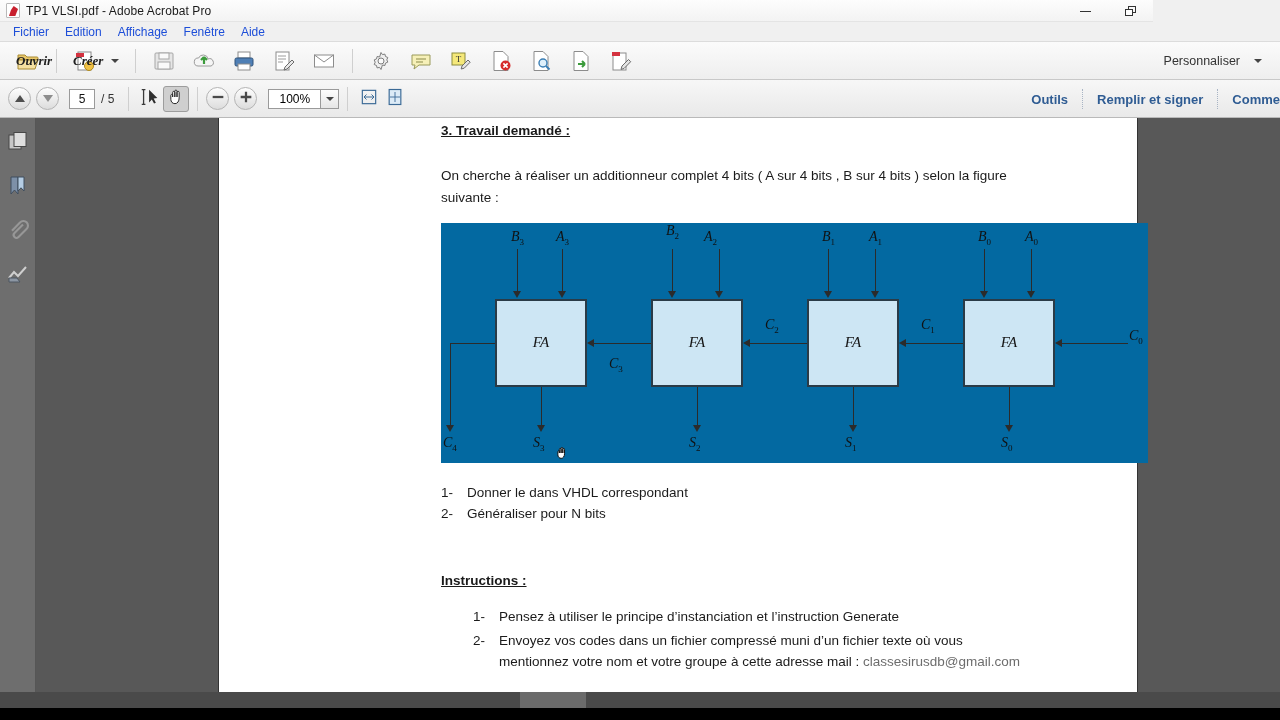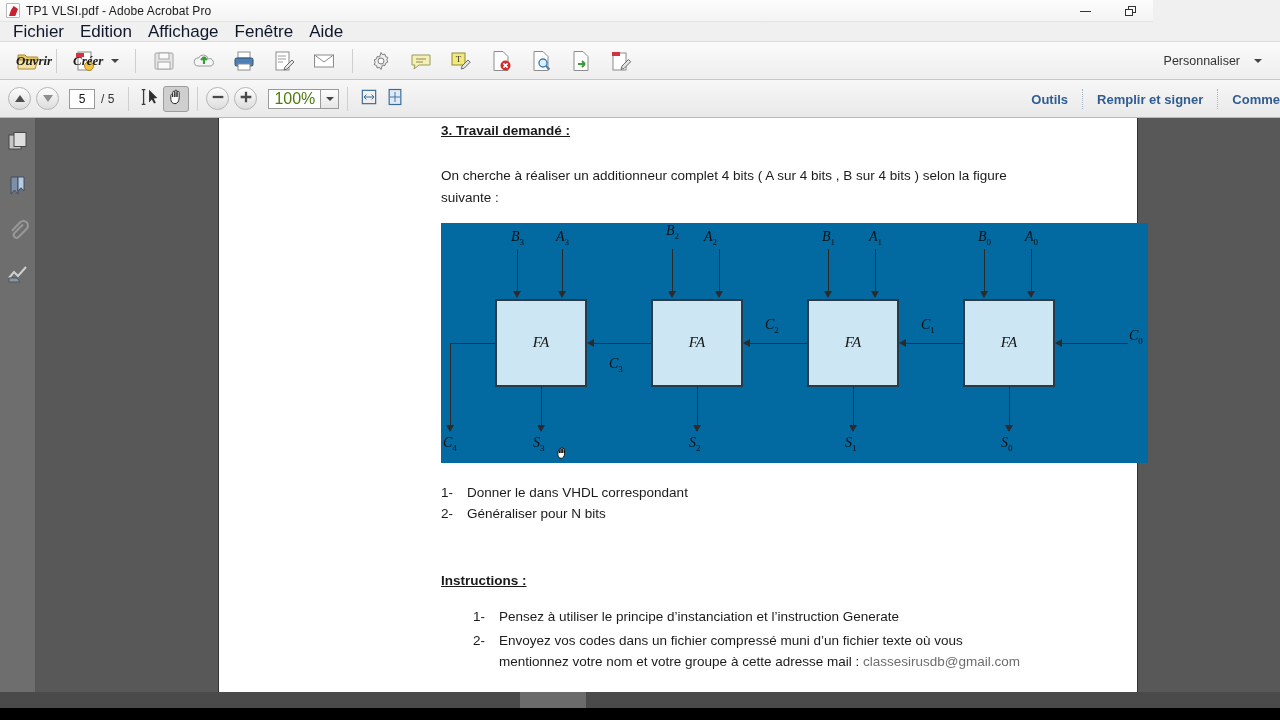--- a/index.html
+++ b/index.html
@@ -37,21 +37,21 @@
   .restore i{ position:absolute; border:1px solid #333; display:block;}
   .restore i.b{ left:0; bottom:0; width:8px; height:7px; background:#fff;}
   .restore i.a{ left:3px; top:0; width:8px; height:7px;}
 
   
   .menubar{
     position:absolute; left:0; top:22px; width:1280px; height:20px;
     background:#f0f0f0; display:flex; align-items:center; padding-left:5px;
     border-bottom:1px solid #dcdcdc;
   }
-  .menubar .mi{ font-size:17px; color:#0f172a; padding:2px 8px; cursor:default; }
+  .menubar .mi{ font-size:12px; color:#1d4ed8; padding:2px 8px; cursor:default; }
 
   
   .toolbar{
     position:absolute; left:0; top:42px; width:1280px; height:38px;
     background:linear-gradient(#fbfbfb,#eeeeee);
     border-bottom:1px solid #c8c8c8;
     display:flex; align-items:center; padding-left:8px; gap:0;
   }
   .tbtn{ display:flex; align-items:center; gap:7px; height:30px; padding:0 8px; border-radius:3px;}
   .tbtn .lbl{ font-size:13px; font-weight:bold; color:#202020; }
@@ -80,21 +80,21 @@
   .pagebox{
     width:26px;height:20px;background:#fff;border:1px solid #9a9a9a;
     display:flex;align-items:center;justify-content:center;font-size:12px;color:#111;
     margin-left:5px;
   }
   .pagetot{ font-size:12px;color:#333; margin:0 6px; }
   .toolbtn{ width:26px;height:26px;display:flex;align-items:center;justify-content:center;border-radius:3px;}
   .toolbtn.active{ background:#cfcfcf; border:1px solid #9d9d9d; }
   .zoombox{
     width:52px;height:20px;background:#fff;border:1px solid #9a9a9a;border-right:none;
-    display:flex;align-items:center;justify-content:center;font-size:16px;color:#4d7c0f;
+    display:flex;align-items:center;justify-content:center;font-size:12px;color:#000000;
   }
   .zoomdd{
     width:19px;height:20px;background:linear-gradient(#fdfdfd,#e6e6e6);border:1px solid #9a9a9a;
     display:flex;align-items:center;justify-content:center;
   }
   .navright{ position:absolute; right:0; top:0; height:38px; display:flex; align-items:center; }
   .navlink{ font-size:13px; font-weight:bold; color:#2f5c93; padding:0 14px; }
   .vdot{ width:1px;height:20px;border-left:1px dotted #a8b4c4;}
 
   

